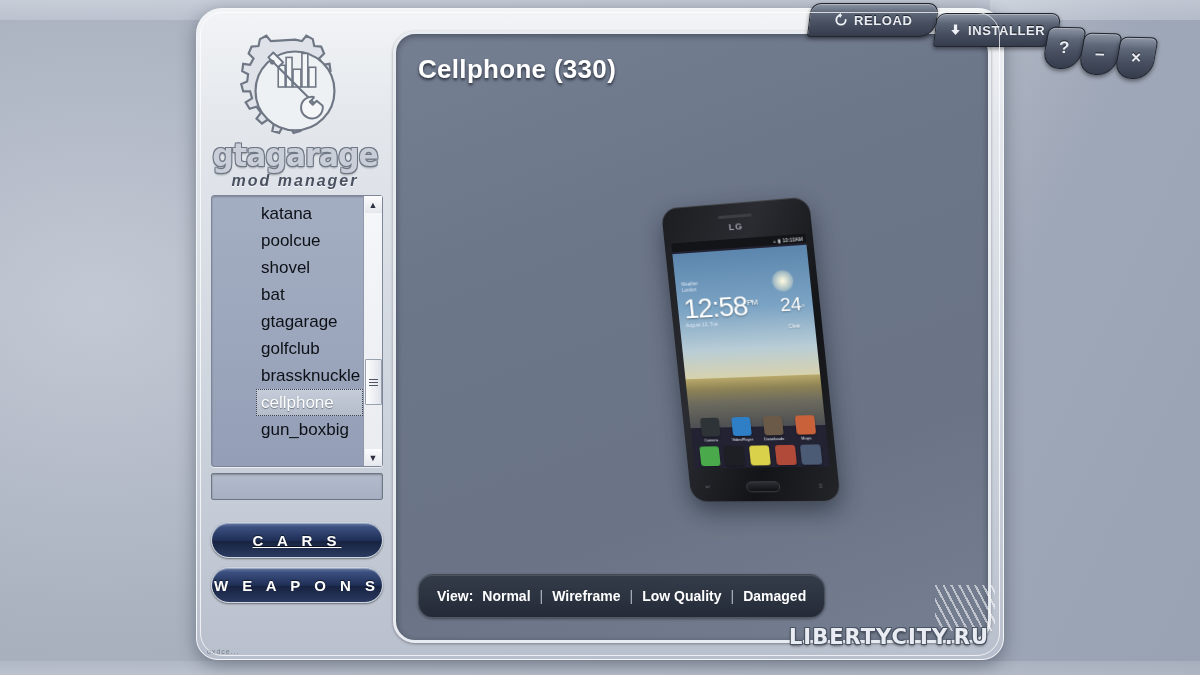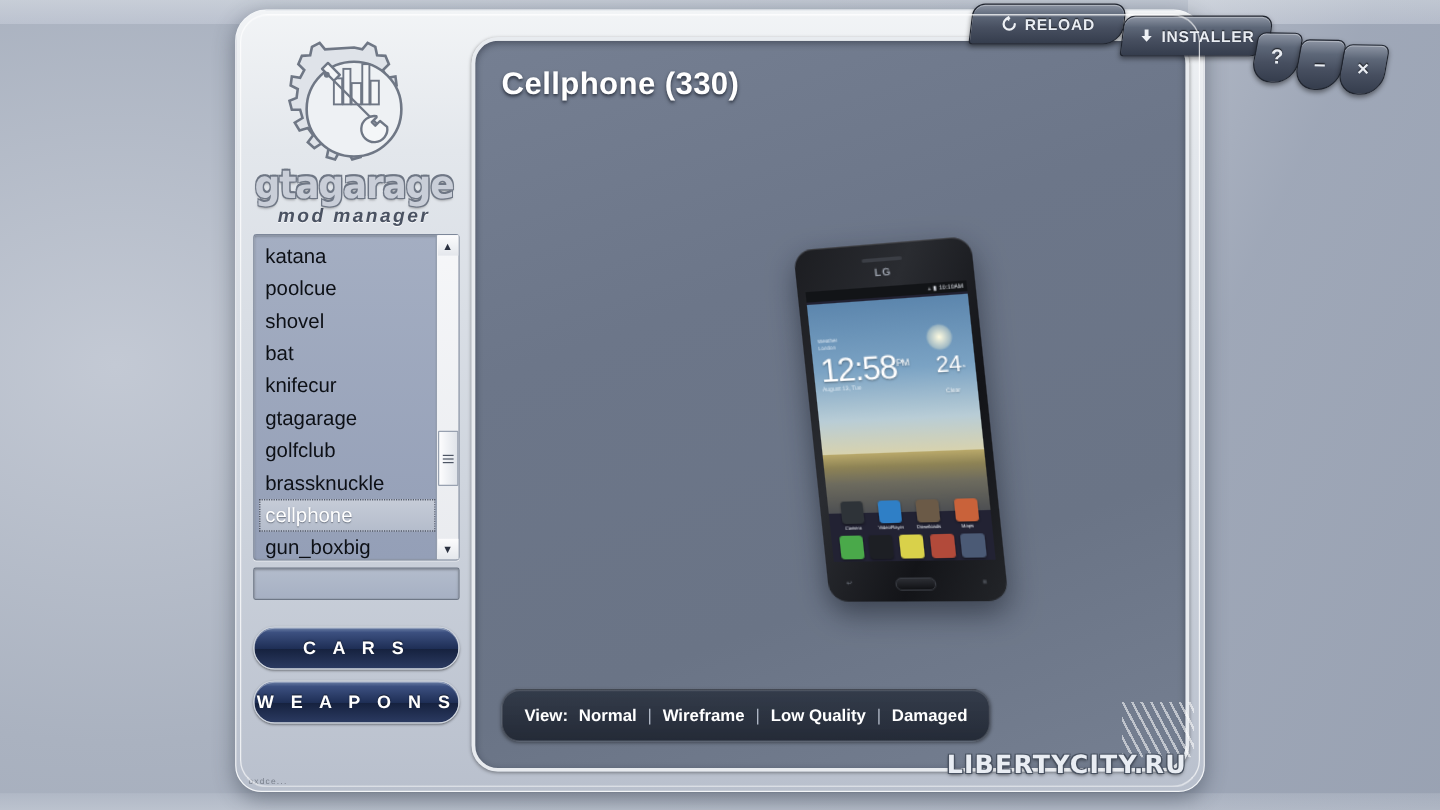--- a/index.html
+++ b/index.html
@@ -71,21 +71,21 @@
   
   .listbox{
     position:absolute; left:10px; top:182px; width:172px; height:272px;
     background:linear-gradient(180deg,#a4aec2,#949fb7);
     border:1px solid #7d8799;
     border-radius:3px;
     box-shadow:inset 0 1px 2px rgba(0,0,0,.25), 0 1px 0 rgba(255,255,255,.6);
     display:flex;
   }
   .list-items{
-    flex:1; padding:4px 0 0 4px; overflow:hidden;
+    flex:1; padding:4px 0 0 4px; overflow:hidden;margin-left:40px;
   }
   .list-item{
     height:27px; line-height:27px;
     font-size:17px; color:#0d1016;
     padding-left:5px; white-space:nowrap;
     cursor:default;
   }
   .list-item.selected{
     background:linear-gradient(180deg,#c6ccd8,#b4bccb);
     color:#ffffff;
@@ -127,21 +127,21 @@
     position:absolute; left:10px; width:172px; height:36px;
     border-radius:18px;
     background:linear-gradient(180deg,#6b7fa6 0%, #3c5080 12%, #1e2e55 52%, #16223f 53%, #2b3a61 100%);
     border:1px solid #cfd5de;
     box-shadow:0 1px 2px rgba(0,0,0,.45), inset 0 1px 0 rgba(255,255,255,.35);
     color:#fff; font-size:15px; font-weight:bold; letter-spacing:5px;
     display:flex; align-items:center; justify-content:center;
     text-shadow:0 -1px 1px rgba(0,0,0,.6);
     cursor:pointer;
   }
-  #btn-cars{ top:509px; }
+  #btn-cars{ top:509px;text-decoration:underline; }
   #btn-weapons{ top:554px; }
   #btn-browser{ top:599px; }
 
   .corner-text{
     position:absolute; left:6px; bottom:2px; font-size:7px;
     color:rgba(40,46,58,.45); letter-spacing:1px;
   }
 
   
   .viewport{
@@ -334,21 +334,20 @@
       <div class="logo-word">gtagarage</div>
       <div class="logo-sub">mod manager</div>
     </div>
 
     <div class="listbox">
       <div class="list-items">
         <div class="list-item">katana</div>
         <div class="list-item">poolcue</div>
         <div class="list-item">shovel</div>
         <div class="list-item">bat</div>
-        <div class="list-item">knifecur</div>
         <div class="list-item">gtagarage</div>
         <div class="list-item">golfclub</div>
         <div class="list-item">brassknuckle</div>
         <div class="list-item selected">cellphone</div>
         <div class="list-item">gun_boxbig</div>
       </div>
       <div class="scrollbar">
         <div class="sb-arrow">▲</div>
         <div class="sb-track">
           <div class="sb-thumb">

